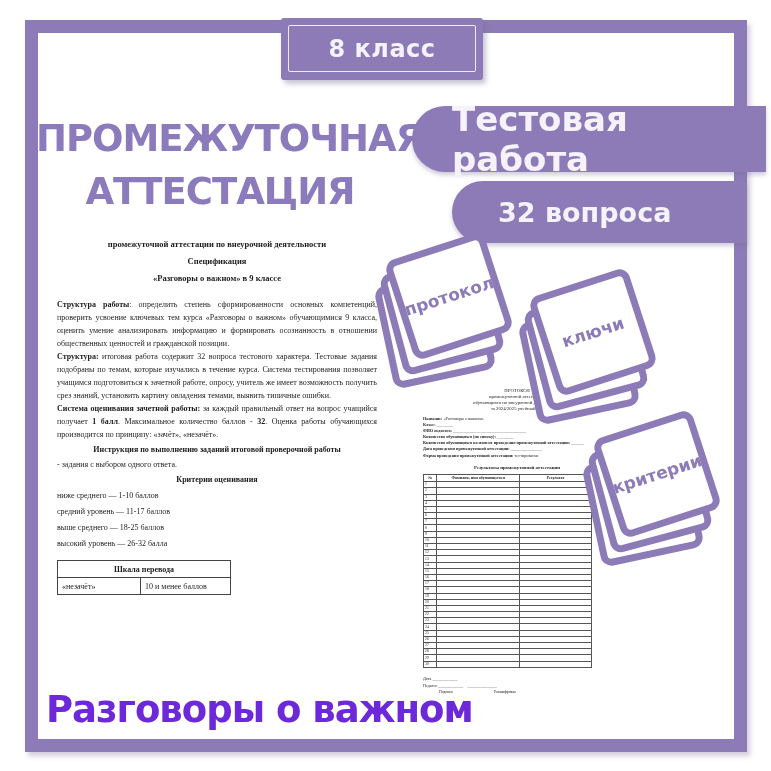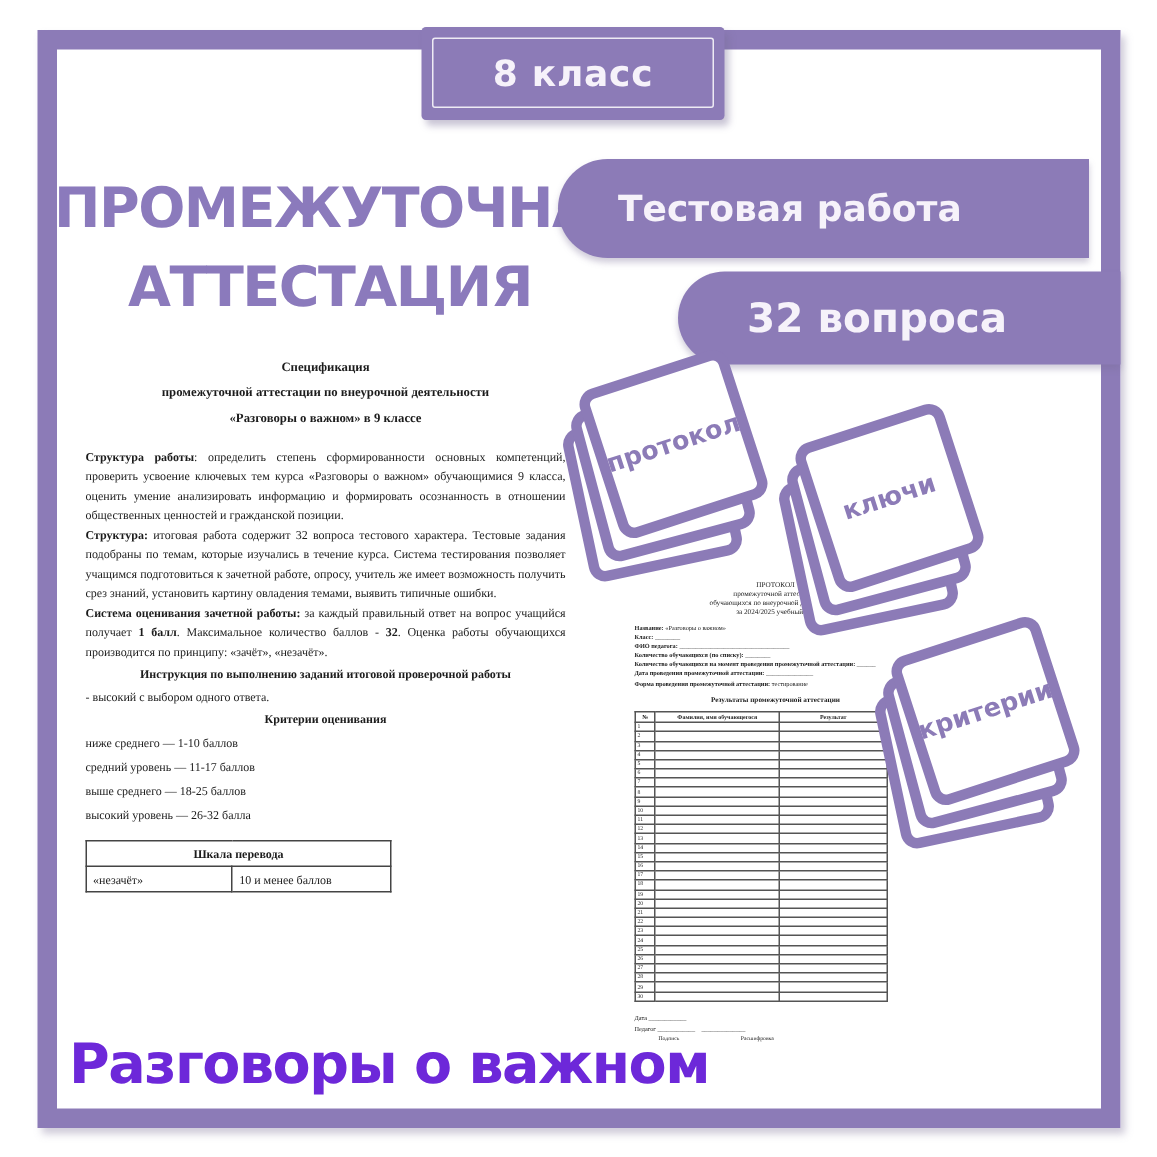--- a/index.html
+++ b/index.html
@@ -28,33 +28,33 @@
   
   .main-title{
     position:absolute;left:36px;top:112px;width:368px;text-align:center;
     color:#8b7abc;font-weight:bold;font-size:37px;line-height:53px;letter-spacing:-1px;
   }
   
   .pill{
     position:absolute;background:#8c7bb7;color:#f6f2fa;font-weight:bold;
     display:flex;align-items:center;box-shadow:0 3px 4px rgba(120,110,150,.35);
   }
-  .pill-1{left:372px;top:106px;width:354px;height:66px;border-radius:33px 0 0 33px;font-size:24px;padding-left:40px;box-sizing:border-box;}
+  .pill-1{left:412px;top:106px;width:354px;height:66px;border-radius:33px 0 0 33px;font-size:34px;padding-left:40px;box-sizing:border-box;}
   .pill-2{left:452px;top:181px;width:295px;height:62px;border-radius:31px 0 0 31px;font-size:27px;padding-left:46px;box-sizing:border-box;}
   
   .spec-doc{
     position:absolute;left:57px;top:236px;width:320px;
     font-family:"Liberation Serif",serif;font-size:8px;line-height:13px;color:#1c1c1c;
     background:#fff;
   }
   .spec-doc .heading{ text-align:center;font-weight:bold;line-height:17px;margin-bottom:11px;font-size:8.5px;}
   .spec-doc p{margin:0;text-align:justify;}
   .spec-doc .center-bold{text-align:center;font-weight:bold;margin:2px 0;}
   .spec-doc .crit-line{line-height:16px;}
-  .scale-table{border-collapse:collapse;margin-top:8px;width:204px;font-size:8px;}
+  .scale-table{border-collapse:collapse;margin-top:8px;width:174px;font-size:8px;}
   .scale-table td,.scale-table th{border:0.8px solid #444;padding:1.5px 4px;height:10px;}
   .scale-table th{text-align:center;font-weight:bold;}
   .scale-table td.c1{width:48%;}
   
   .protocol-doc{
     position:absolute;left:420px;top:388px;width:194px;background:#fff;
     font-family:"Liberation Serif",serif;color:#1c1c1c;padding:0 3px;box-sizing:border-box;
   }
   .protocol-doc .p-heading{text-align:center;font-size:4.8px;line-height:6px;margin-bottom:4px;}
   .protocol-doc .p-field{font-size:4.2px;line-height:6.1px;}
@@ -107,29 +107,29 @@
 
 <div class="pill pill-1">
   <span>Тестовая работа</span>
 </div>
 <div class="pill pill-2">
   <span>32 вопроса</span>
 </div>
 
 <div class="spec-doc">
   <div class="heading">
+    <div>промежуточной аттестации по внеурочной деятельности</div>
     <div>Спецификация</div>
-    <div>промежуточной аттестации по внеурочной деятельности</div>
     <div>«Разговоры о важном» в 9 классе</div>
   </div>
   <p><b>Структура работы</b><span>: определить степень сформированности основных компетенций, проверить усвоение ключевых тем курса «Разговоры о важном» обучающимися 9 класса, оценить умение анализировать информацию и формировать осознанность в отношении общественных ценностей и гражданской позиции.</span></p>
   <p><b>Структура:</b><span> итоговая работа содержит 32 вопроса тестового характера. Тестовые задания подобраны по темам, которые изучались в течение курса. Система тестирования позволяет учащимся подготовиться к зачетной работе, опросу, учитель же имеет возможность получить срез знаний, установить картину овладения темами, выявить типичные ошибки.</span></p>
   <p><b>Система оценивания зачетной работы:</b><span> за каждый правильный ответ на вопрос учащийся получает </span><b>1 балл</b><span>. Максимальное количество баллов - </span><b>32</b><span>. Оценка работы обучающихся производится по принципу: «зачёт», «незачёт».</span></p>
   <div class="center-bold">Инструкция по выполнению заданий итоговой проверочной работы</div>
-  <p>- высокий с выбором одного ответа.</p>
+  <p>- задания с выбором одного ответа.</p>
   <div class="center-bold">Критерии оценивания</div>
   <div class="crit-line">ниже среднего — 1-10 баллов</div>
   <div class="crit-line">средний уровень — 11-17 баллов</div>
   <div class="crit-line">выше среднего — 18-25 баллов</div>
   <div class="crit-line">высокий уровень — 26-32 балла</div>
   <table class="scale-table">
     <tbody>
         <tr>
           <th colspan="2">Шкала перевода</th>
         </tr>

